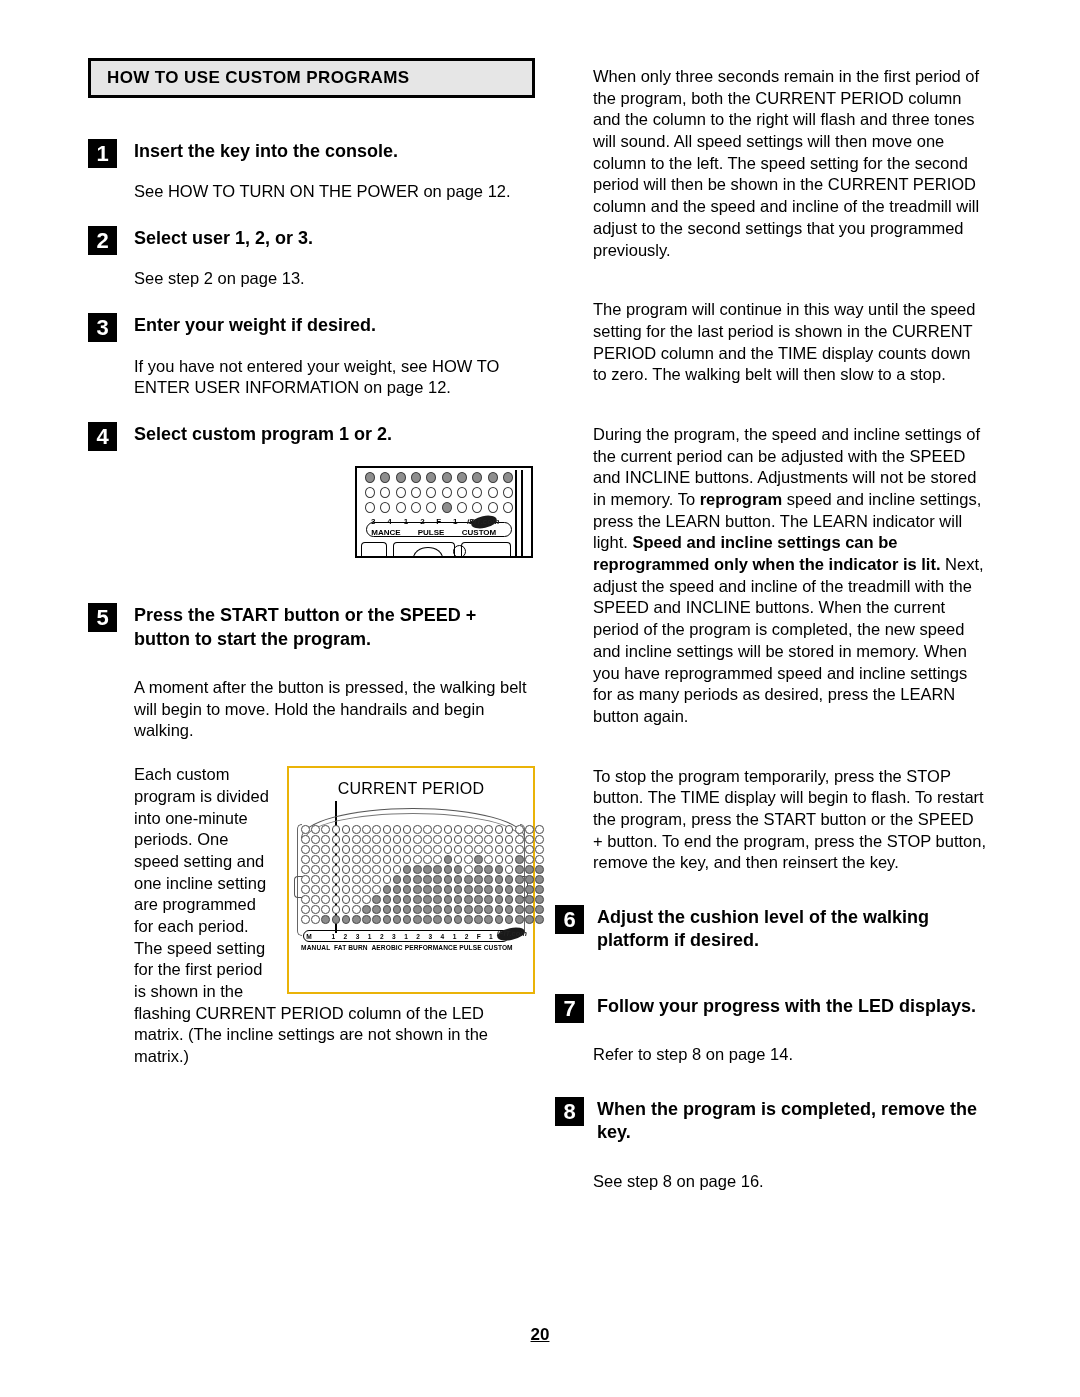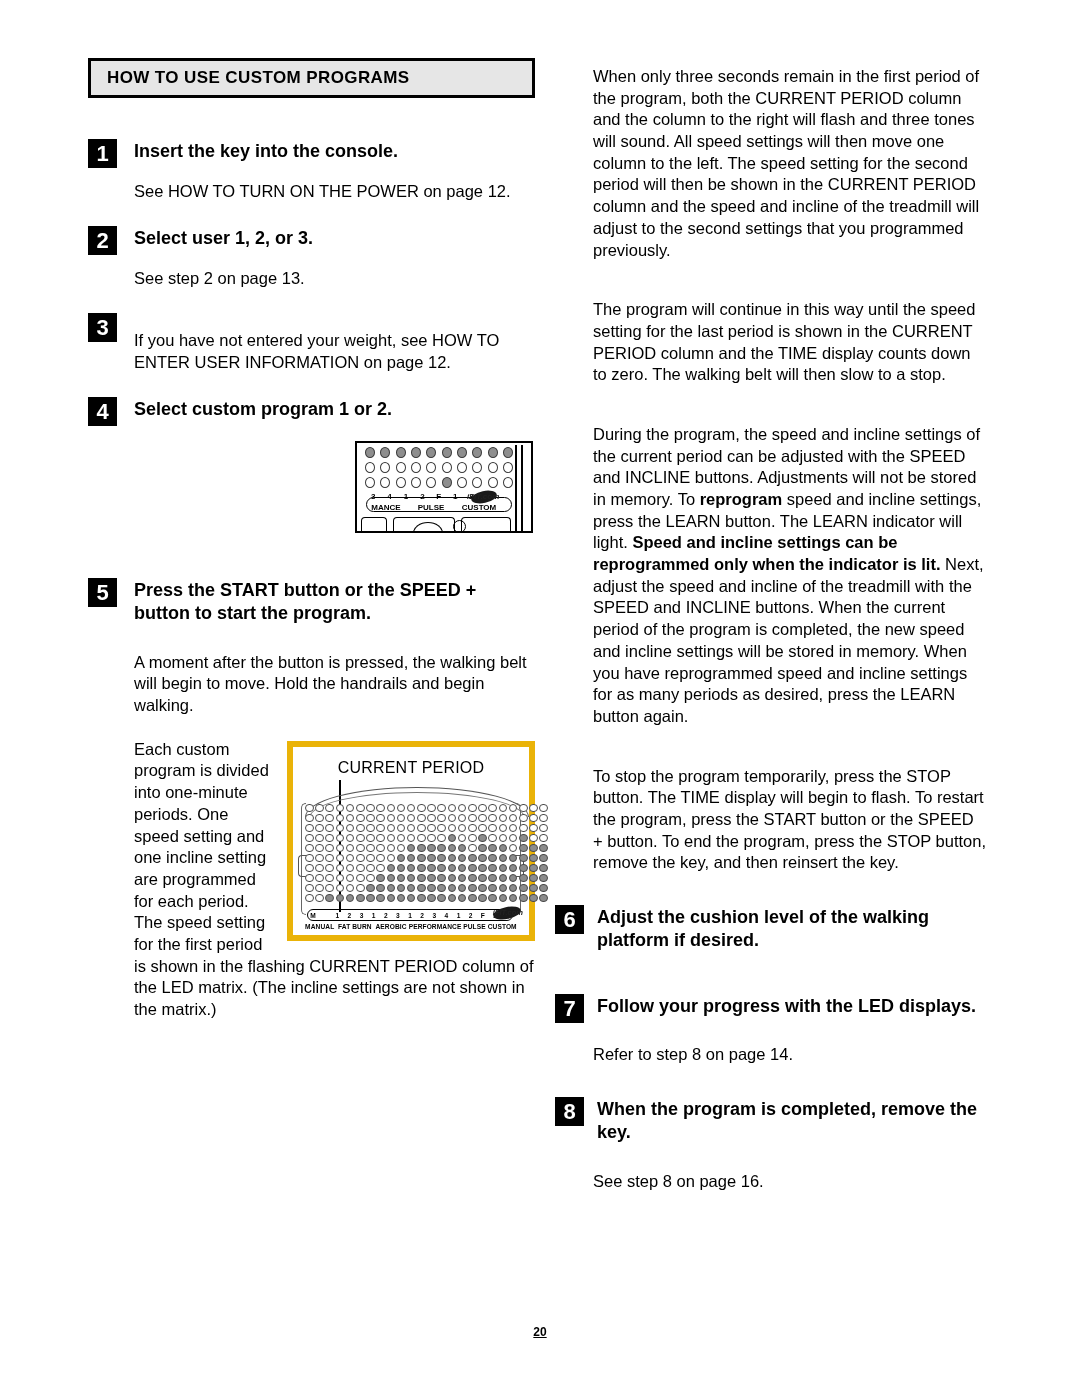--- a/index.html
+++ b/index.html
@@ -176,22 +176,22 @@
   .ifit-blob {
     position: absolute;
     background: #1a1a1a;
     border-radius: 50%;
     transform: rotate(-12deg);
   }
 
   
   .matrix-figure {
     position: relative;
-    width: 248px; height: 200px;
-    border: 6px solid #eab308;
+    width: 248px; height: 228px;
+    border: 2px solid #eab308;
     background: #fff;
     margin-left: 0;
   }
   .matrix-title {
     position: absolute;
     left: 0; right: 0; top: 10px;
     text-align: center;
     font-size: 16px;
     letter-spacing: 0.2px;
   }
@@ -296,21 +296,21 @@
     float: right;
     margin: 2px 0 0 16px;
   }
 
   
   .page-number {
     position: absolute;
     left: 0; right: 0;
     top: 1325px;
     text-align: center;
-    font-size: 12px;
+    font-size: 17px;
     font-weight: bold;
     text-decoration: underline;
   }
 </style>
 </head>
 <body>
 
 <div class="page">
 
   <div class="col-left">
@@ -330,20 +330,21 @@
     <div class="step">
       <span class="step-num">2</span>
       <div class="step-head">Select user 1, 2, or 3.</div>
     </div>
     <div class="gap-s"></div>
     <p class="body-text para">See step 2 on page 13.</p>
     <div class="gap-m"></div>
 
     <div class="step">
       <span class="step-num">3</span>
+      <div class="step-head">Enter your weight if desired.</div>
     </div>
     <div class="gap-s"></div>
     <p class="body-text para">If you have not entered your weight, see HOW TO ENTER USER INFORMATION on page 12.</p>
     <div class="gap-m"></div>
 
     <div class="step">
       <span class="step-num">4</span>
       <div class="step-head">Select custom program 1 or 2.</div>
     </div>
     <div class="gap-s"></div>

